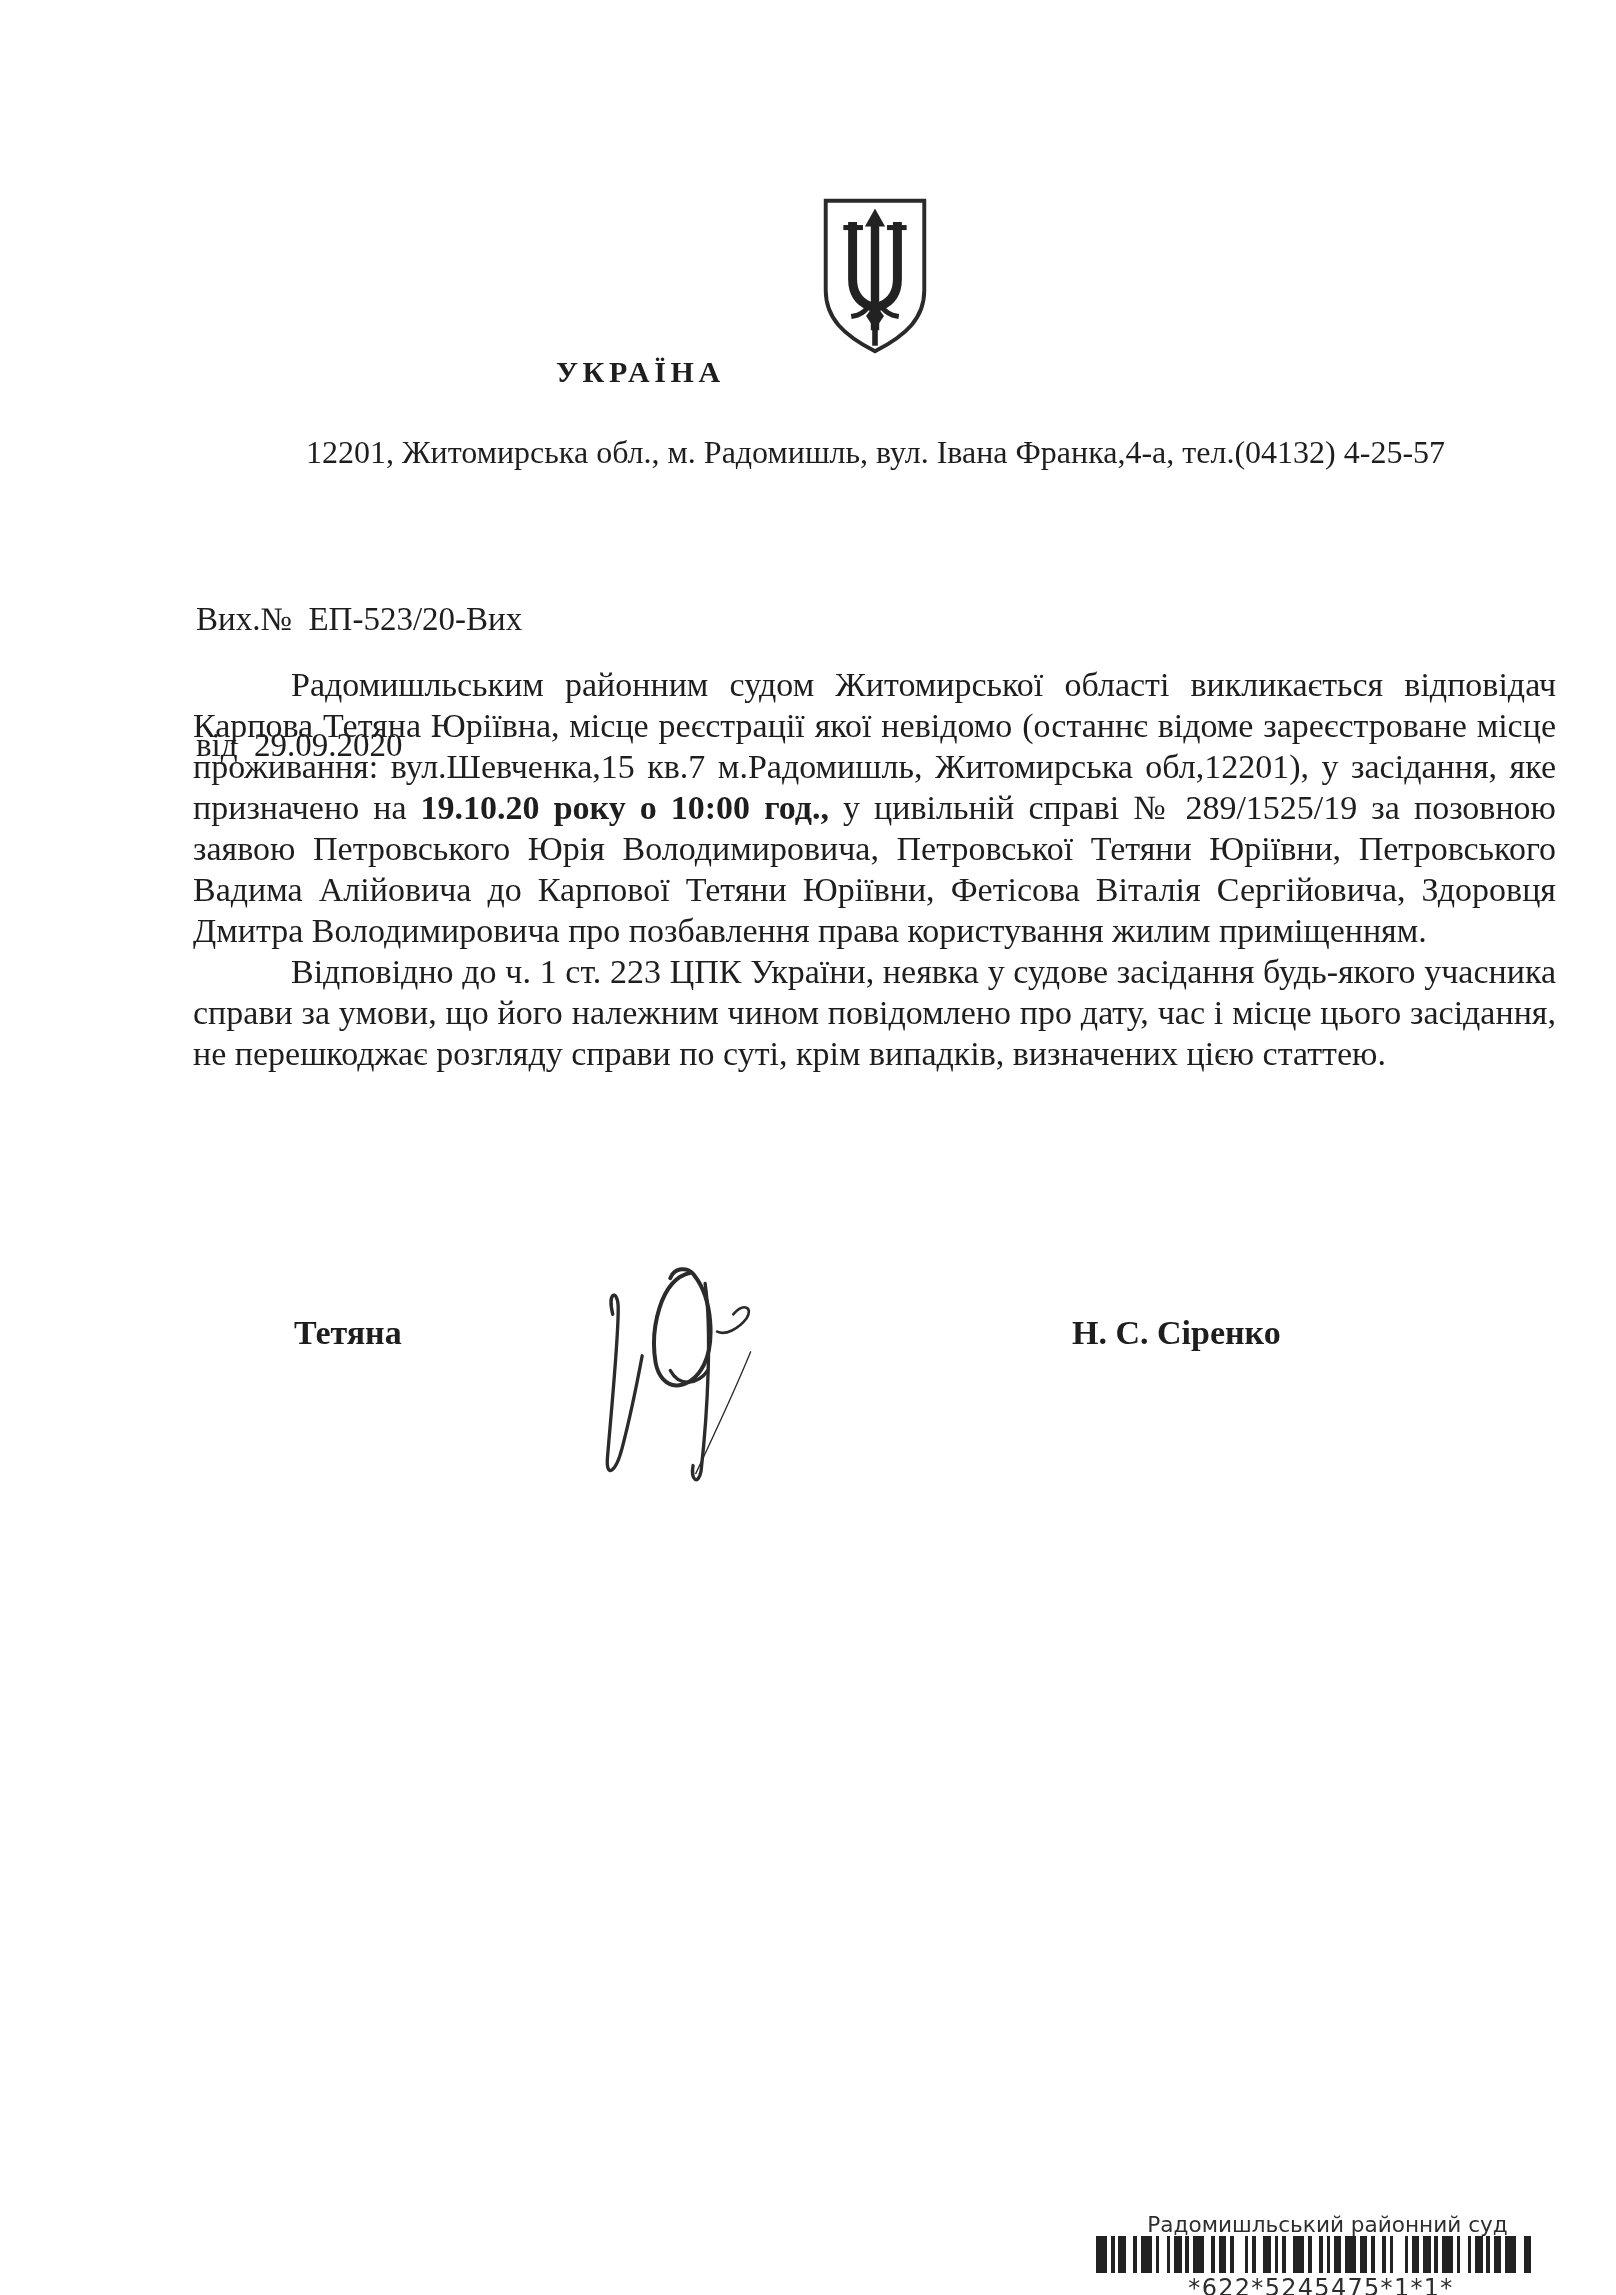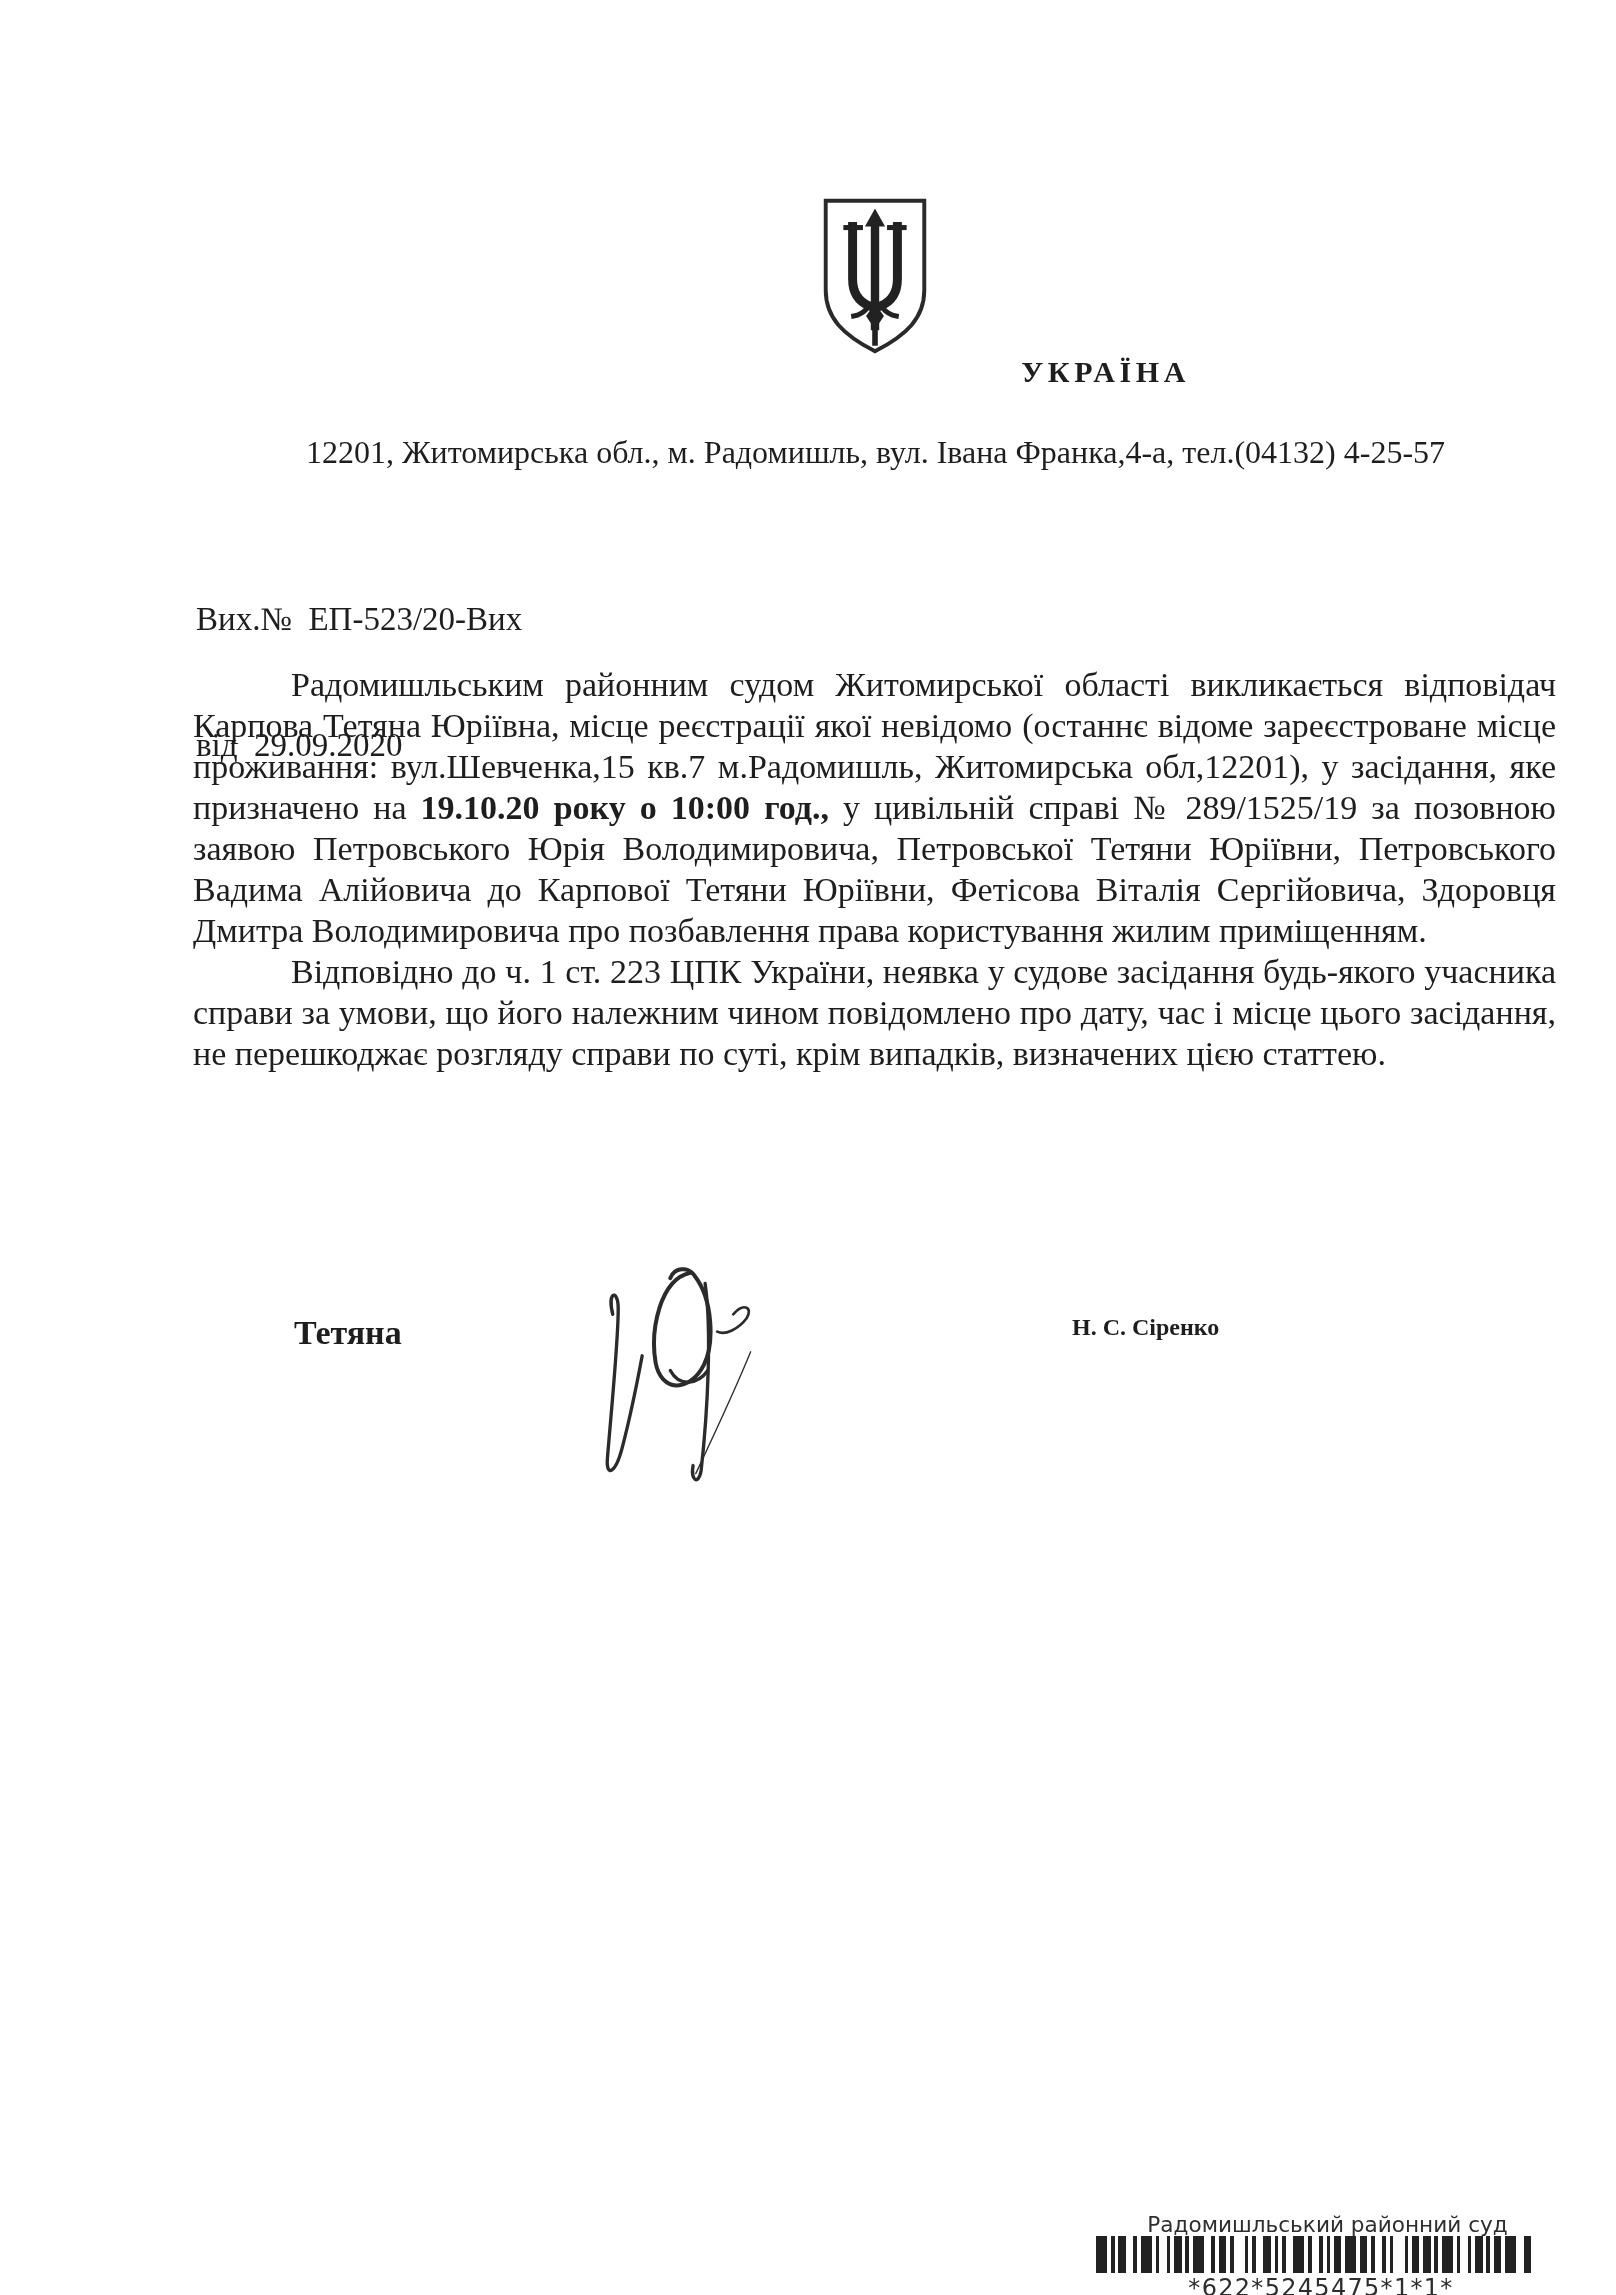--- a/index.html
+++ b/index.html
@@ -8,22 +8,22 @@
     width:1616px;height:2295px;
     background:#ffffff;
     font-family:"Liberation Serif", serif;
     color:#1e1e1e;
     overflow:hidden;
   }
   .abs{position:absolute;}
   
   .emblem{left:819px;top:195px;width:112px;height:162px;}
   .country{
-    left:536px;top:355px;width:654px;
-    text-align:right;font-weight:bold;font-size:30px;letter-spacing:4.6px;
+    left:556px;top:355px;width:654px;
+    text-align:left;font-weight:bold;font-size:30px;letter-spacing:4.6px;
     white-space:pre;
   }
   .court-name{
     left:220px;top:393px;width:1311px;
     text-align:center;font-weight:bold;font-size:36px;
     white-space:pre;letter-spacing:0.7px;
   }
   .court-address{
     left:220px;top:434px;width:1311px;
     text-align:center;font-size:32px;white-space:pre;
@@ -32,21 +32,21 @@
   .ref-block{left:196px;top:514px;font-size:33px;line-height:42px;white-space:pre;}
   
   .body-text{
     left:193px;top:664px;width:1363px;
     font-size:34px;line-height:41px;text-align:justify;
   }
   .body-text p{margin:0;text-indent:98px;}
   .bold{font-weight:bold;}
   
   .judge-role{left:294px;top:1314px;font-size:34px;font-weight:bold;}
-  .judge-name{left:1072px;top:1314px;font-size:24px;font-weight:bold;}
+  .judge-name{left:1072px;top:1314px;font-size:34px;font-weight:bold;}
   .signature{left:588px;top:1250px;width:178px;height:241px;}
   
   .stamp-text{
     left:1105px;top:2152px;width:445px;
     font-family:"DejaVu Sans", sans-serif;
     font-size:21.6px;line-height:29px;color:#2d2d2d;
     text-align:center;white-space:pre;
   }
   .barcode{
     left:1096px;top:2236px;width:450px;height:37px;

